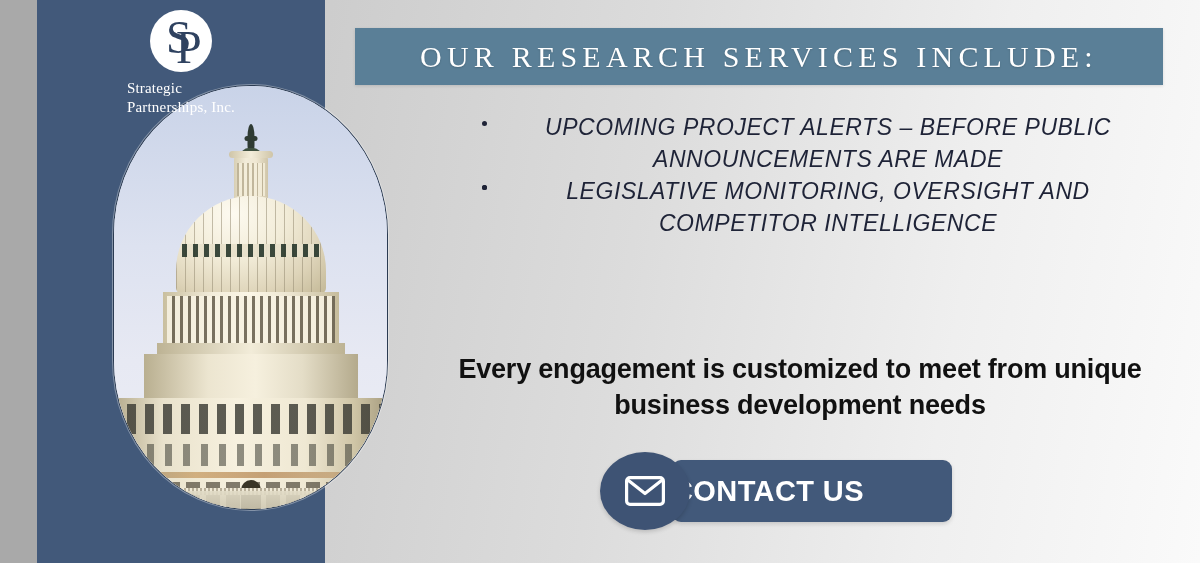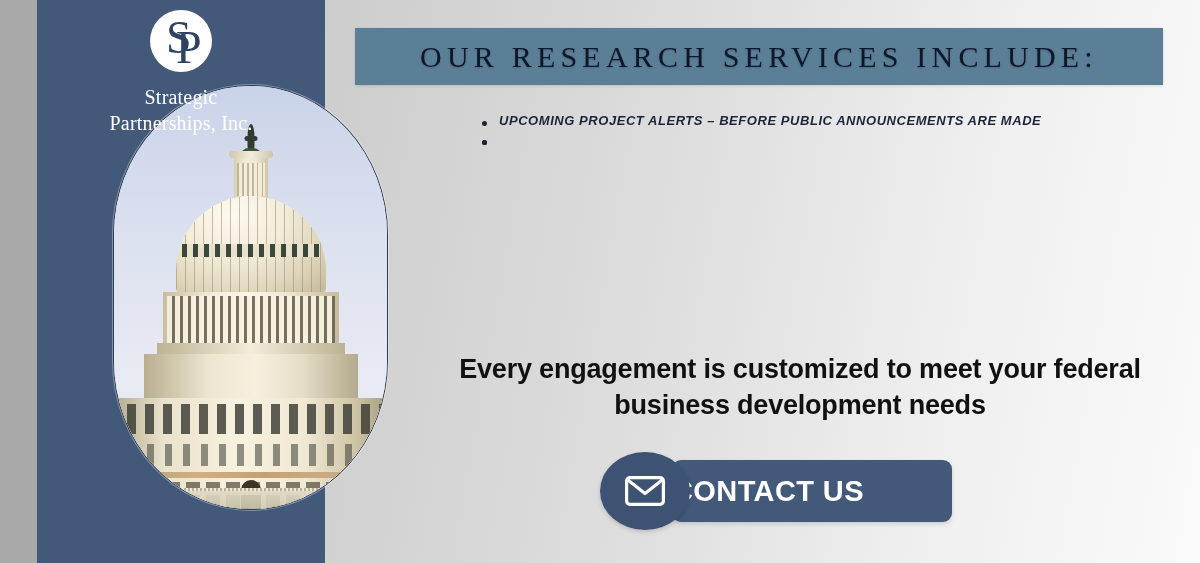--- a/index.html
+++ b/index.html
@@ -57,26 +57,25 @@
     font-size:46px;
     left:16px; top:5px;
     font-weight:400;
   }
   .logo-mark .mono-p {
     font-size:46px;
     left:26px; top:15px;
     font-weight:400;
   }
   .brand-name {
-    margin-top:13px;
+    margin-top:7px;
     font-family:"Liberation Serif", serif;
     color:#ffffff;
-    font-size:20px;
+    font-size:15px;
     line-height:1.28;
-    text-align:center;
     letter-spacing:.2px;
   }
 
   
   .photo-frame {
     position:absolute;
     left:113px; top:85px;
     width:275px; height:425px;
     border-radius:138px / 150px;
     border:1.6px solid #2b3b52;
@@ -210,47 +209,48 @@
     position:absolute;
     left:355px; top:28px;
     width:808px; height:57px;
     background:#5a7f97;
     display:flex; align-items:center; justify-content:center;
     z-index:3;
     box-shadow:0 1px 3px rgba(0,0,0,.12);
   }
   .header-banner .title {
     font-family:"Liberation Serif", serif;
-    color:#0f172a;
+    color:#ffffff;
     font-size:30px;
     letter-spacing:5.2px;
     text-transform:uppercase;
     white-space:nowrap;
     font-weight:400;
     text-shadow:0 1px 2px rgba(0,0,0,.18);
   }
 
   
   .bullets {
     position:absolute;
     left:477px; top:112px;
     width:680px;
     z-index:3;
   }
   .bullet-item {
     position:relative;
     padding-left:22px;
     margin-bottom:1px;
-    font-size:13px;
-    font-weight:bold;
+    font-size:23px;
+    font-weight:normal;
     font-style:italic;
     letter-spacing:.55px;
     line-height:1.37;
     color:#1e2337;
     text-transform:uppercase;
+    text-align:center;
   }
   .bullet-item .dot {
     position:absolute; left:5px; top:9px;
     width:5px; height:5px; border-radius:50%;
     background:#1e2337;
   }
 
   
   .tagline {
     position:absolute;
@@ -356,24 +356,25 @@
   <div class="bullets">
     <div class="bullet-item">
       <span class="dot"></span>
       <span>Upcoming project alerts – before public announcements are made</span>
     </div>
     <div class="bullet-item">
       <span class="dot"></span>
     </div>
     <div class="bullet-item">
       <span class="dot"></span>
-    </div>
-  </div>
-
-  <div class="tagline">Every engagement is customized to meet your federal business development needs</div>
+      <span>Legislative monitoring, oversight and competitor intelligence</span>
+    </div>
+  </div>
+
+  <div class="tagline">Every engagement is customized to meet from unique business development needs</div>
 
   <div class="cta">
     <div class="cta-pill">
       <span class="cta-label">CONTACT US</span>
     </div>
     <div class="cta-circle">
       <svg width="42" height="32" viewBox="0 0 42 32" aria-hidden="true">
         <rect x="2.6" y="2.6" width="36.8" height="26.8" rx="3.4" ry="3.4" fill="none" stroke="#ffffff" stroke-width="3.2"></rect>
         <path d="M4.5 5.5 L21 18.5 L37.5 5.5" fill="none" stroke="#ffffff" stroke-width="3.2" stroke-linecap="round" stroke-linejoin="round"></path>
       </svg>

